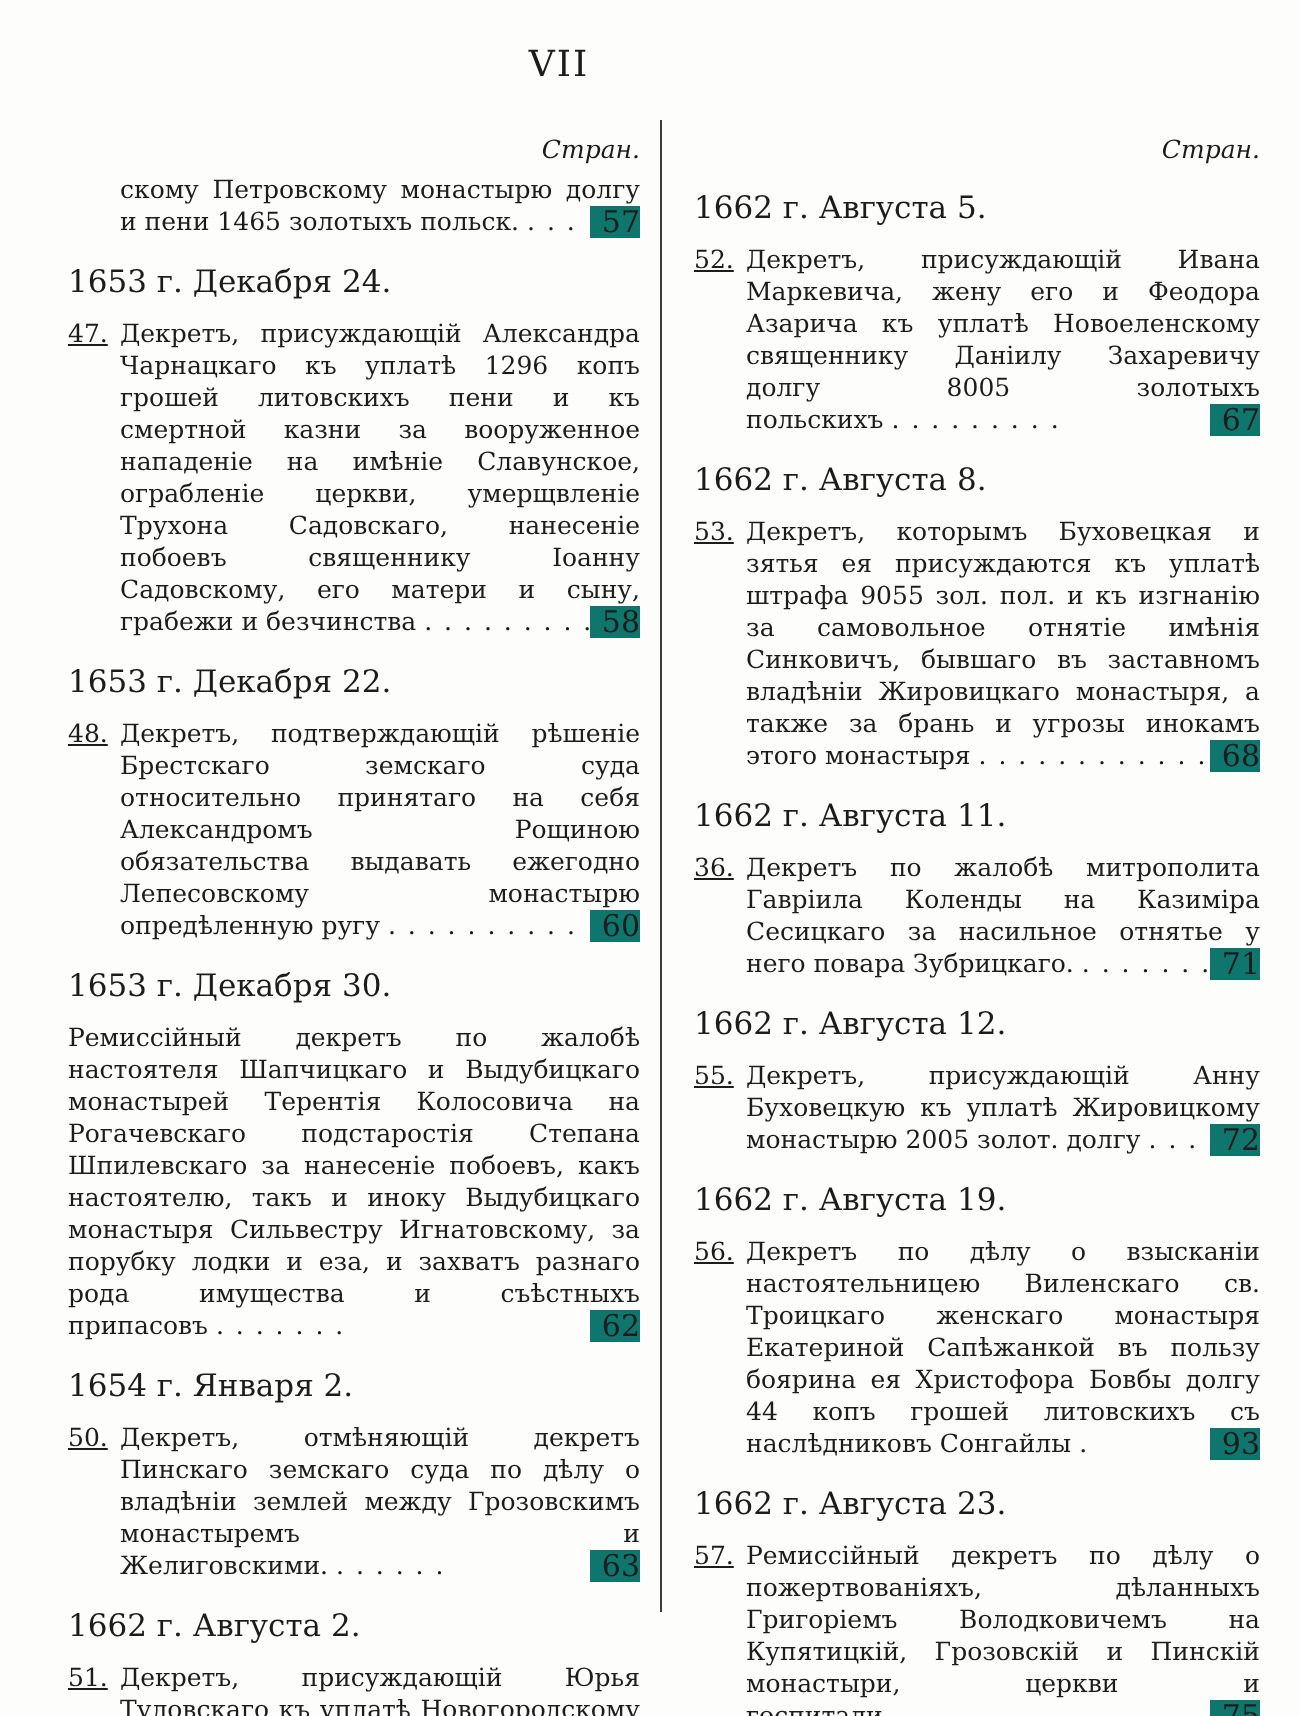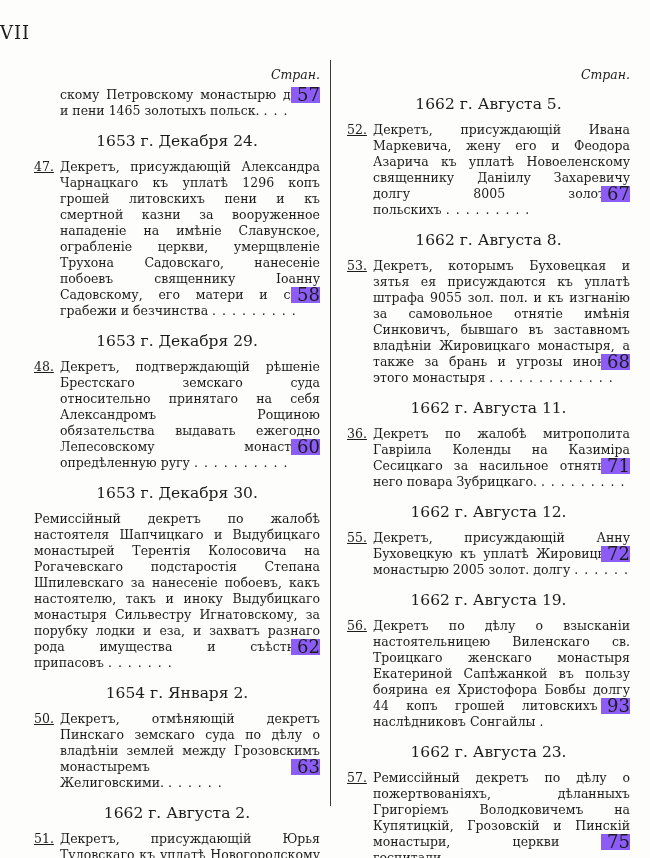--- a/index.html
+++ b/index.html
@@ -14,20 +14,21 @@
     background: #fdfdfc;
     color: #1c1c1c;
     font-family: "DejaVu Serif", serif;
     overflow: hidden;
   }
   .folio {
     position: absolute;
     top: 22px;
     left: 0;
     width: 559px;
+    text-align: center;
     font-size: 18px;
     letter-spacing: 1px;
   }
   .col-rule {
     position: absolute;
     left: 330px;
     top: 60px;
     width: 1px;
     height: 746px;
     background: #3c3c3c;
@@ -44,21 +45,20 @@
   }
   .col-left  { width: 330px; padding: 0 10px 0 34px; }
   .col-right { width: 320px; padding: 0 20px 0 17px; }
   .strana {
     text-align: right;
     font-style: italic;
     font-size: 12.5px;
     margin: 13px 0 5px 0;
   }
   .heading {
-    text-align: center;
     font-size: 15.5px;
     font-weight: normal;
     margin: 13px 0 9px 0;
     white-space: nowrap;
   }
   .entry {
     display: flex;
     margin: 0 0 2px 0;
     justify-content: center;
   }
@@ -78,24 +78,24 @@
     text-align: justify;
   }
   .leader-dots {
     margin-left: 4px;
     letter-spacing: 1px;
     white-space: nowrap;
   }
   .page-ref {
     position: absolute;
     right: 0;
-    bottom: 16px;
-    background: #8b5cf6;
+    bottom: 0;
+    background: #0f766e;
     padding-left: 6px;
-    font-size: 18px;
+    font-size: 15px;
   }
 </style>
 </head>
 <body>
 
 <div class="page">
 
   <div class="folio">VII</div>
   <div class="col-rule"></div>
 
@@ -109,21 +109,21 @@
         <p class="entry-body"><span>скому Петровскому монастырю долгу и пени 1465 золотыхъ польск.</span><span class="leader-dots">. . .</span><span class="page-ref">57</span></p>
       </div>
 
       <h2 class="heading">1653 г. Декабря 24.</h2>
 
       <div class="entry">
         <span class="entry-num">47.</span>
         <p class="entry-body"><span>Декретъ, присуждающій Александра Чарнацкаго къ уплатѣ 1296 копъ грошей литовскихъ пени и къ смертной казни за вооруженное нападеніе на имѣніе Славунское, ограбленіе церкви, умерщвленіе Трухона Садовскаго, нанесеніе побоевъ священнику Іоанну Садовскому, его матери и сыну, грабежи и безчинства</span><span class="leader-dots">. . . . . . . . .</span><span class="page-ref">58</span></p>
       </div>
 
-      <h2 class="heading">1653 г. Декабря 29.</h2>
+      <h2 class="heading">1653 г. Декабря 22.</h2>
 
       <div class="entry">
         <span class="entry-num">48.</span>
         <p class="entry-body"><span>Декретъ, подтверждающій рѣшеніе Брестскаго земскаго суда относительно принятаго на себя Александромъ Рощиною обязательства выдавать ежегодно Лепесовскому монастырю опредѣленную ругу</span><span class="leader-dots">. . . . . . . . . .</span><span class="page-ref">60</span></p>
       </div>
 
       <h2 class="heading">1653 г. Декабря 30.</h2>
 
       <div class="entry">
         <p class="entry-body"><span>Ремиссійный декретъ по жалобѣ настоятеля Шапчицкаго и Выдубицкаго монастырей Терентія Колосовича на Рогачевскаго подстаростія Степана Шпилевскаго за нанесеніе побоевъ, какъ настоятелю, такъ и иноку Выдубицкаго монастыря Сильвестру Игнатовскому, за порубку лодки и еза, и захватъ разнаго рода имущества и съѣстныхъ припасовъ</span><span class="leader-dots">. . . . . . .</span><span class="page-ref">62</span></p>

